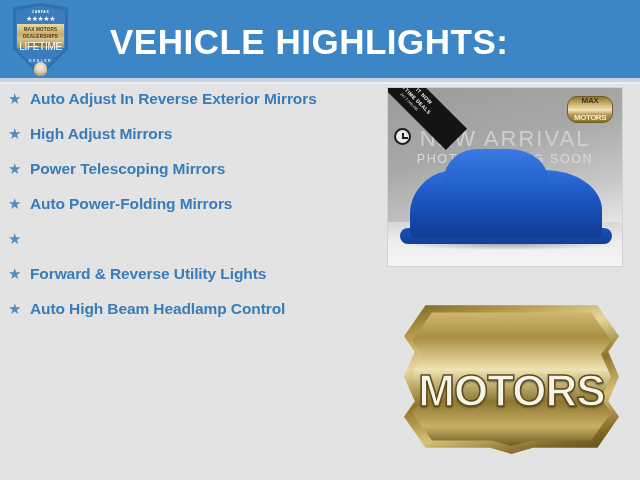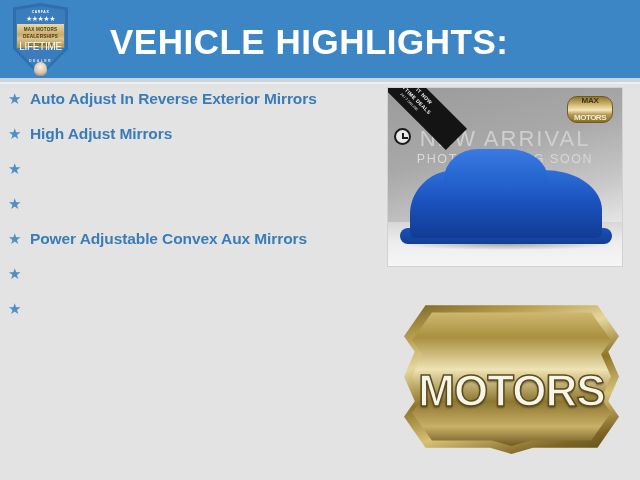--- a/index.html
+++ b/index.html
@@ -263,37 +263,40 @@
     <span class="bullet-text">Auto Adjust In Reverse Exterior Mirrors</span>
   </div>
 
   <div class="bullet-row">
     <span class="bullet-star">★</span>
     <span class="bullet-text">High Adjust Mirrors</span>
   </div>
 
   <div class="bullet-row">
     <span class="bullet-star">★</span>
-  </div>
-
-  <div class="bullet-row">
-    <span class="bullet-star">★</span>
-  </div>
-
-  <div class="bullet-row">
-    <span class="bullet-star">★</span>
-    <span class="bullet-text">Power Adjustable Convex Aux Mirrors</span>
-  </div>
-
-  <div class="bullet-row">
-    <span class="bullet-star">★</span>
-  </div>
-
-  <div class="bullet-row">
-    <span class="bullet-star">★</span>
+    <span class="bullet-text">Power Telescoping Mirrors</span>
+  </div>
+
+  <div class="bullet-row">
+    <span class="bullet-star">★</span>
+    <span class="bullet-text">Auto Power-Folding Mirrors</span>
+  </div>
+
+  <div class="bullet-row">
+    <span class="bullet-star">★</span>
+  </div>
+
+  <div class="bullet-row">
+    <span class="bullet-star">★</span>
+    <span class="bullet-text">Forward &amp; Reverse Utility Lights</span>
+  </div>
+
+  <div class="bullet-row">
+    <span class="bullet-star">★</span>
+    <span class="bullet-text">Auto High Beam Headlamp Control</span>
   </div>
 
 </div>
 
 <div id="vehicle-photo">
   <div id="photo-floor"></div>
   <div id="new-arrival">NEW ARRIVAL</div>
   <div id="photos-soon">PHOTOS COMING SOON</div>
   <div id="car-shadow"></div>
   <div id="car-drape-base"></div>

